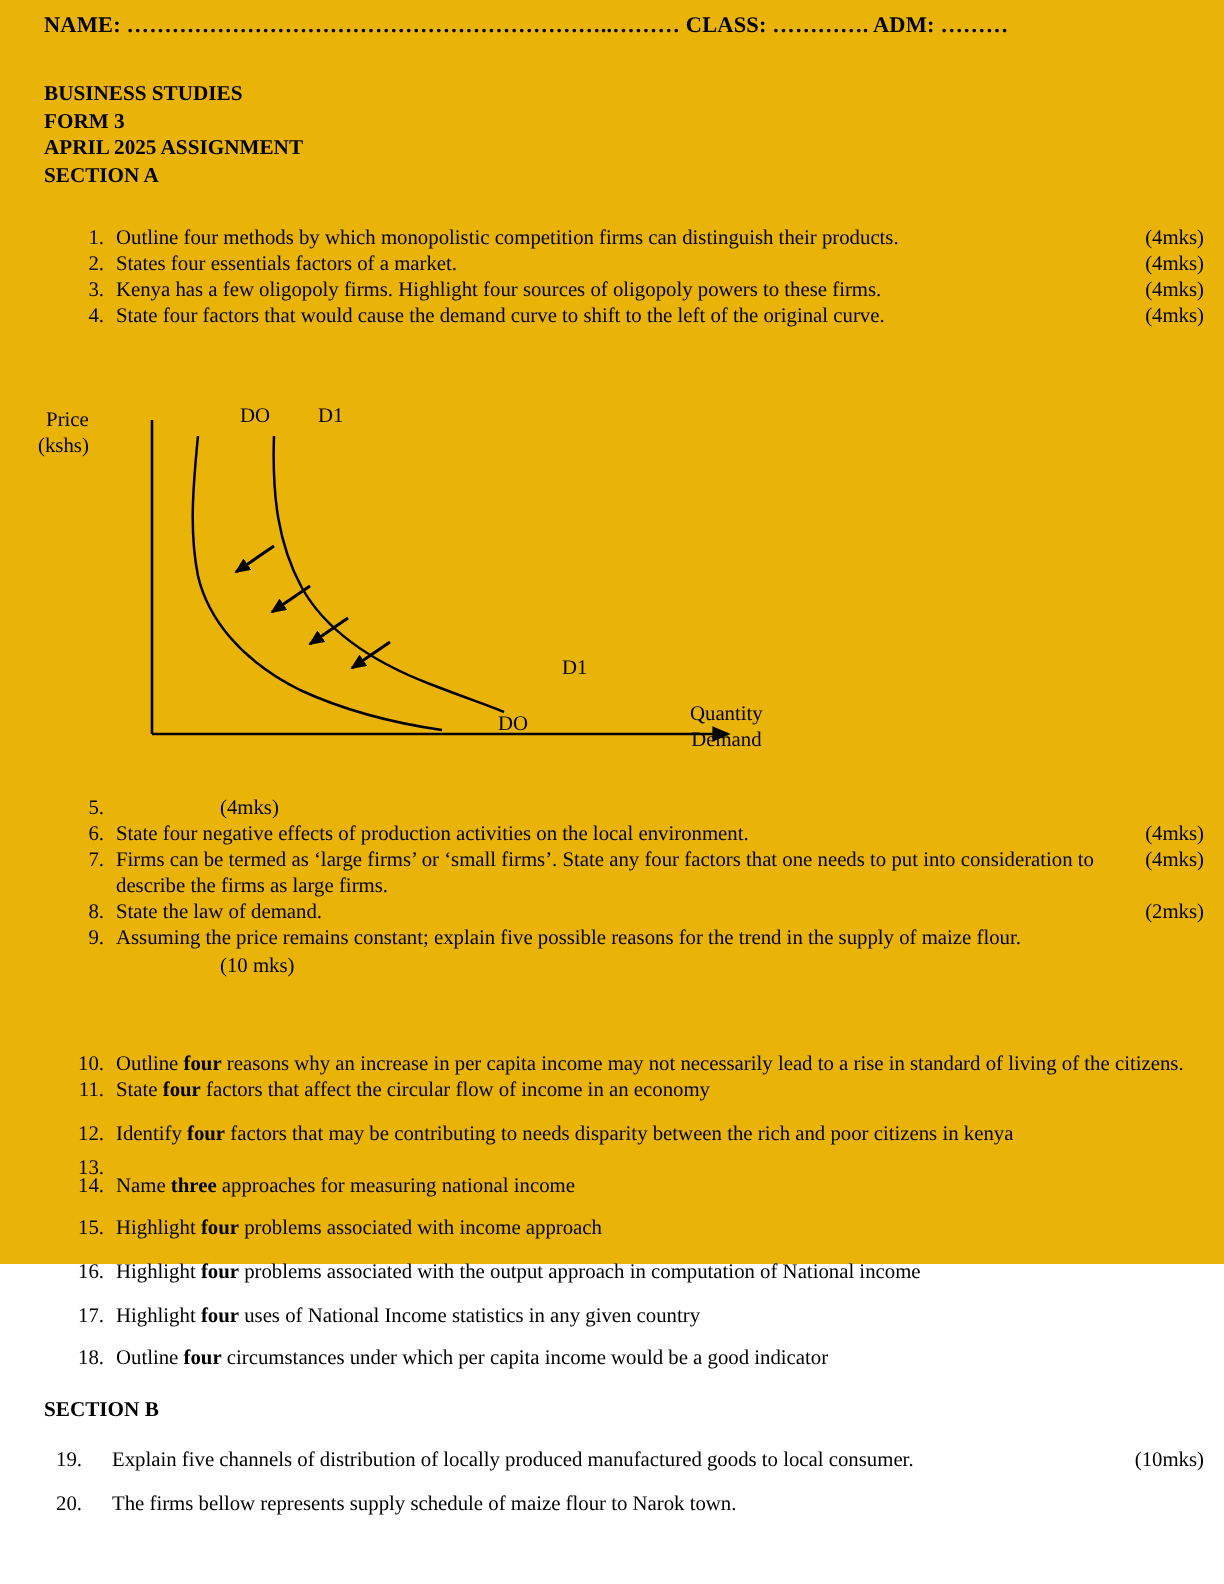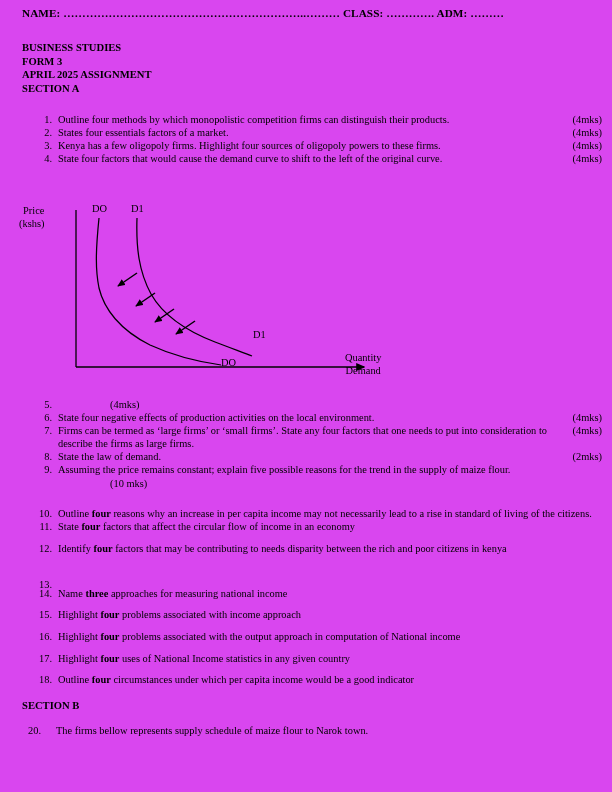--- a/index.html
+++ b/index.html
@@ -11,22 +11,22 @@
     width: 612px;
     height: 792px;
     position: relative;
     font-family: "Liberation Serif", "DejaVu Serif", serif;
     color: #000000;
     overflow: hidden;
   }
   .page {
     position: relative;
     width: 612px;
-    height: 792px;
-    background: #d946ef;
+    height: 632px;
+    background: #eab308;
   }
 
   
   .hdr-line {
     position: absolute;
     left: 22px;
     top: 7px;
     width: 578px;
     font-size: 11.2px;
     font-weight: bold;
@@ -90,29 +90,30 @@
     font-size: 10.4px;
     line-height: 12.6px;
     white-space: nowrap;
   }
   #price-label { left: 19px; top: 9px; text-align: right; }
   #quantity-label { left: 345px; top: 156px; text-align: center; }
   .curve-label {
     position: absolute;
     font-size: 10.4px;
     white-space: nowrap;
+    margin-left: 28px;
   }
   #lbl-do-top   { left: 92px;  top: 7px; }
   #lbl-d1-top   { left: 131px; top: 7px; }
   #lbl-d1-btm   { left: 253px; top: 133px; }
   #lbl-do-btm   { left: 221px; top: 161px; }
 
   
   #qlist-mid  { top: 398px; }
-  #qlist-mid2 { top: 507px; }
+  #qlist-mid2 { top: 526px; }
   #qlist-wide { top: 578px; }
 
   .qrow-sp { margin-bottom: 8.6px; }
 
   
   .section-hdr {
     position: absolute;
     left: 22px;
     font-size: 10.6px;
     font-weight: bold;
@@ -203,16 +204,17 @@
       <div class="qrow qrow-sp"><span class="qnum">14.</span><span class="qbody"><span>Name </span><b class="bold">three</b><span> approaches for measuring national income</span></span></div>
       <div class="qrow qrow-sp"><span class="qnum">15.</span><span class="qbody"><span>Highlight </span><b class="bold">four</b><span> problems associated with income approach</span></span></div>
       <div class="qrow qrow-sp"><span class="qnum">16.</span><span class="qbody"><span>Highlight </span><b class="bold">four</b><span> problems associated with the output approach in computation of National income</span></span></div>
       <div class="qrow qrow-sp"><span class="qnum">17.</span><span class="qbody"><span>Highlight </span><b class="bold">four</b><span> uses of National Income statistics in any given country</span></span></div>
       <div class="qrow qrow-sp"><span class="qnum">18.</span><span class="qbody"><span>Outline </span><b class="bold">four</b><span> circumstances under which per capita income would be a good indicator</span></span></div>
     </div>
 
   <div class="section-hdr" id="section-b-hdr">SECTION B</div>
 
   <div class="qlist" id="qlist-b">
+      <div class="qrow qrow-sp"><span class="qnum">19.</span><span class="qbody"><span class="marks-inline">(10mks)</span><span>Explain five channels of distribution of locally produced manufactured goods to local consumer.</span></span></div>
       <div class="qrow qrow-sp"><span class="qnum">20.</span><span class="qbody"><span>The firms bellow represents supply schedule of maize flour to Narok town.</span></span></div>
     </div>
 
 </div>
 
 </body></html>

